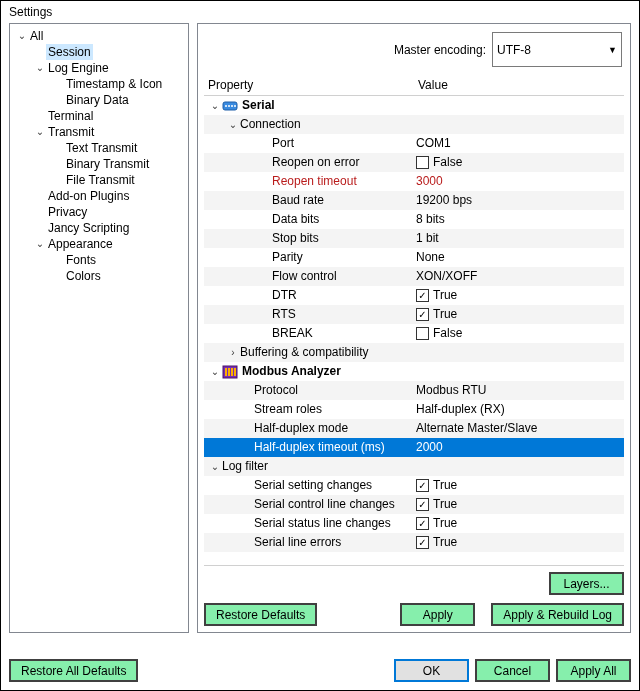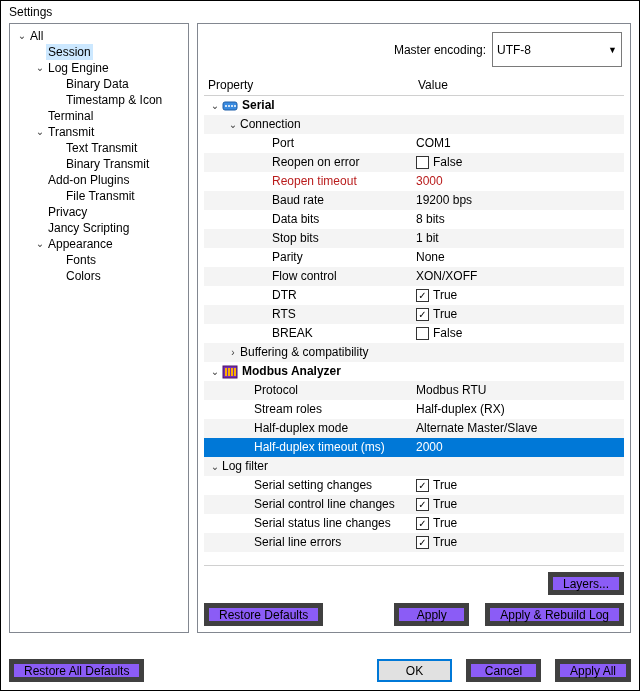--- a/index.html
+++ b/index.html
@@ -28,26 +28,26 @@
   .row .pcell { width:210px; display:flex; align-items:center; overflow:hidden;}
   .row .vcell { flex:1; display:flex; align-items:center; gap:4px; padding-left:2px;}
   .row.selected { background:#0078d7; color:#fff;}
   .row.selected .vcell{ color:#fff;}
   .exp { width:14px; text-align:center; font-size:10px; cursor:pointer; color:#404040;}
   .noexp { width:14px;}
   .icon { width:16px; height:16px; margin-right:4px; display:inline-flex; align-items:center; justify-content:center;}
   .bold { font-weight:600;}
   .disabled { color:#b91c1c;}
   .chk { width:13px; height:13px; border:1px solid #333; display:inline-flex; align-items:center; justify-content:center; font-size:10px; line-height:10px; background:#fff; color:#000;}
-  .btn { border:5px solid #404040; background:#8b5cf6; height:23px; display:inline-flex; align-items:center; justify-content:center; padding:0 10px; cursor:pointer; min-width:75px;}
+  .btn { border:2px solid #404040; background:#86efac; height:23px; display:inline-flex; align-items:center; justify-content:center; padding:0 10px; cursor:pointer; min-width:75px;}
   .btn.primary{border:2px solid #0078d7; background:#e1e1e1;}
   .right-bottom { padding-top:6px; display:flex; justify-content:flex-end;}
   .right-bottom2 { padding-top:8px; display:flex; justify-content:space-between; align-items:center;}
   .bottom-bar { position:absolute; left:8px; right:8px; bottom:8px; display:flex; justify-content:space-between; align-items:center;}
-  .bottom-right { display:flex; gap:14px;padding-left:28px;}
+  .bottom-right { display:flex; gap:6px;padding-left:28px;}
   svg{display:block;}
 </style>
 </head>
 <body>
 
 <div class="window">
   <div class="titlebar">Settings</div>
 
   <div class="content">
 
@@ -63,26 +63,26 @@
           <span class="tree-label sel">Session</span>
         </div>
         <div class="tree-item">
           <span class="sp" style="width: 22px;"></span>
           <span class="tree-arrow">⌄</span>
           <span class="tree-label">Log Engine</span>
         </div>
         <div class="tree-item">
           <span class="sp" style="width: 40px;"></span>
           <span class="tree-arrow"></span>
+          <span class="tree-label">Timestamp &amp; Icon</span>
+        </div>
+        <div class="tree-item">
+          <span class="sp" style="width: 40px;"></span>
+          <span class="tree-arrow"></span>
           <span class="tree-label">Binary Data</span>
-        </div>
-        <div class="tree-item">
-          <span class="sp" style="width: 40px;"></span>
-          <span class="tree-arrow"></span>
-          <span class="tree-label">Timestamp &amp; Icon</span>
         </div>
         <div class="tree-item">
           <span class="sp" style="width: 22px;"></span>
           <span class="tree-arrow"></span>
           <span class="tree-label">Terminal</span>
         </div>
         <div class="tree-item">
           <span class="sp" style="width: 22px;"></span>
           <span class="tree-arrow">⌄</span>
           <span class="tree-label">Transmit</span>
@@ -91,28 +91,28 @@
           <span class="sp" style="width: 40px;"></span>
           <span class="tree-arrow"></span>
           <span class="tree-label">Text Transmit</span>
         </div>
         <div class="tree-item">
           <span class="sp" style="width: 40px;"></span>
           <span class="tree-arrow"></span>
           <span class="tree-label">Binary Transmit</span>
         </div>
         <div class="tree-item">
+          <span class="sp" style="width: 40px;"></span>
+          <span class="tree-arrow"></span>
+          <span class="tree-label">File Transmit</span>
+        </div>
+        <div class="tree-item">
           <span class="sp" style="width: 22px;"></span>
           <span class="tree-arrow"></span>
           <span class="tree-label">Add-on Plugins</span>
-        </div>
-        <div class="tree-item">
-          <span class="sp" style="width: 40px;"></span>
-          <span class="tree-arrow"></span>
-          <span class="tree-label">File Transmit</span>
         </div>
         <div class="tree-item">
           <span class="sp" style="width: 22px;"></span>
           <span class="tree-arrow"></span>
           <span class="tree-label">Privacy</span>
         </div>
         <div class="tree-item">
           <span class="sp" style="width: 22px;"></span>
           <span class="tree-arrow"></span>
           <span class="tree-label">Jancy Scripting</span>

